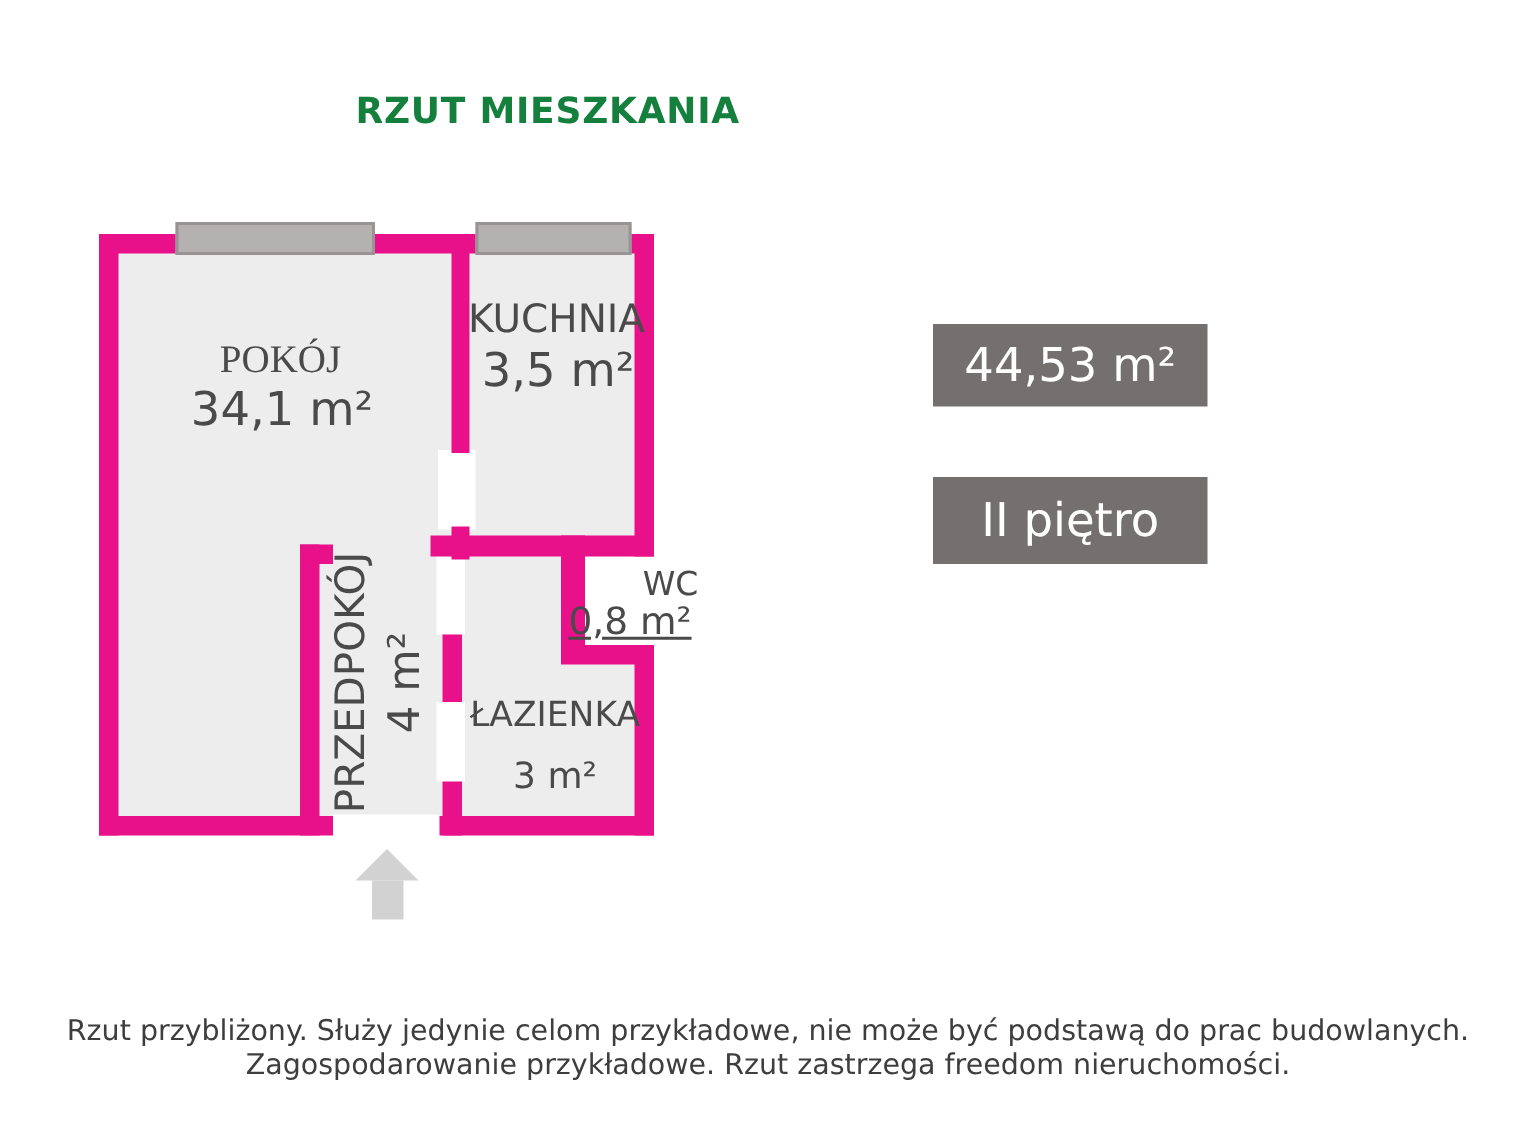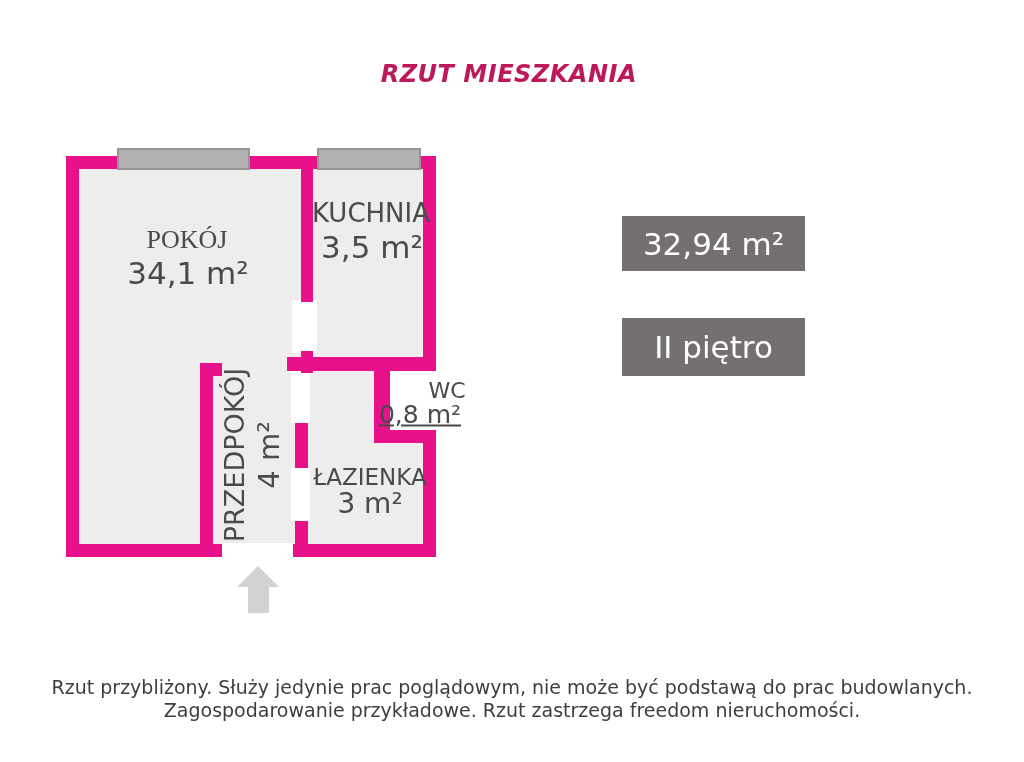--- a/index.html
+++ b/index.html
@@ -2,22 +2,22 @@
 <html style="--wall: #e9118a; --floor: #ededed; --window-fill: #b4b1b1; --window-border: #989494; --badge-bg: #757070; --badge-text: #ffffff; --text: #4a4a4a; --arrow: #d2d2d2;"><head>
 <meta charset="utf-8">
 <style>
   html,body{margin:0;padding:0;}
   body{
     width:1024px;height:762px;position:relative;background:#ffffff;
     font-family:"DejaVu Sans","Liberation Sans",sans-serif;
     color:var(--text,#4a4a4a);overflow:hidden;
   }
   .title{
-    position:absolute;left:237px;top:60px;width:400px;text-align:right;
-    font-size:24px;font-weight:700;letter-spacing:.5px;color:#be185d;font-style:italic;
+    position:absolute;left:237px;top:60px;width:400px;text-align:left;
+    font-size:24px;font-weight:700;letter-spacing:.5px;color:#15803d;
   }
   
   .floor{position:absolute;background:var(--floor,#ededed);}
   .wall{position:absolute;background:var(--wall,#e9118a);}
   .gap{position:absolute;background:#ffffff;}
   .window{
     position:absolute;background:var(--window-fill,#b4b1b1);
     border:2px solid var(--window-border,#989494);box-sizing:border-box;
   }
   .room-label{
@@ -81,31 +81,31 @@
   <div class="room-label rname" style="left:187px;top:240px;font-size:26px;font-family:Liberation Serif, serif;">POKÓJ</div>
   <div class="room-label" style="left:188px;top:273px;font-size:31px;">34,1 m²</div>
 
   <div class="room-label rname" style="left:371px;top:213px;font-size:26px;">KUCHNIA</div>
   <div class="room-label" style="left:372px;top:247px;font-size:31px;">3,5 m²</div>
 
   <div class="room-label rname" style="left:419px;top:390px;font-size:22px;margin-left:28px;">WC</div>
   <div class="room-label" style="left:420px;top:414px;font-size:25px;text-decoration:underline;">0,8 m²</div>
 
   <div class="room-label rname" style="left:370px;top:477px;font-size:23px;">ŁAZIENKA</div>
-  <div class="room-label" style="left:370px;top:503px;font-size:28px;">3 m²</div>
+  <div class="room-label" style="left:370px;top:517px;font-size:24px;">3 m²</div>
 
   <div class="room-label rname vert" style="left:234px;top:455px;font-size:27px;">PRZEDPOKÓJ</div>
   <div class="room-label vert" style="left:269px;top:455px;font-size:29px;">4 m²</div>
 
   <div>
     <div class="arrow-head" style="left:237px;top:566px;"></div>
     <div class="arrow-stem" style="left:248px;top:587px;width:21px;height:26px;"></div>
   </div>
 
 </div>
 
-<div class="badge" style="left:622px;top:216px;width:183px;height:55px;">32,94 m²</div>
+<div class="badge" style="left:622px;top:216px;width:183px;height:55px;">44,53 m²</div>
 <div class="badge" style="left:622px;top:318px;width:183px;height:58px;">II piętro</div>
 
 <div class="footer">
-  <div>Rzut przybliżony. Służy jedynie prac poglądowym, nie może być podstawą do prac budowlanych.</div>
+  <div>Rzut przybliżony. Służy jedynie celom przykładowe, nie może być podstawą do prac budowlanych.</div>
   <div>Zagospodarowanie przykładowe. Rzut zastrzega freedom nieruchomości.</div>
 </div>
 
 </body></html>

